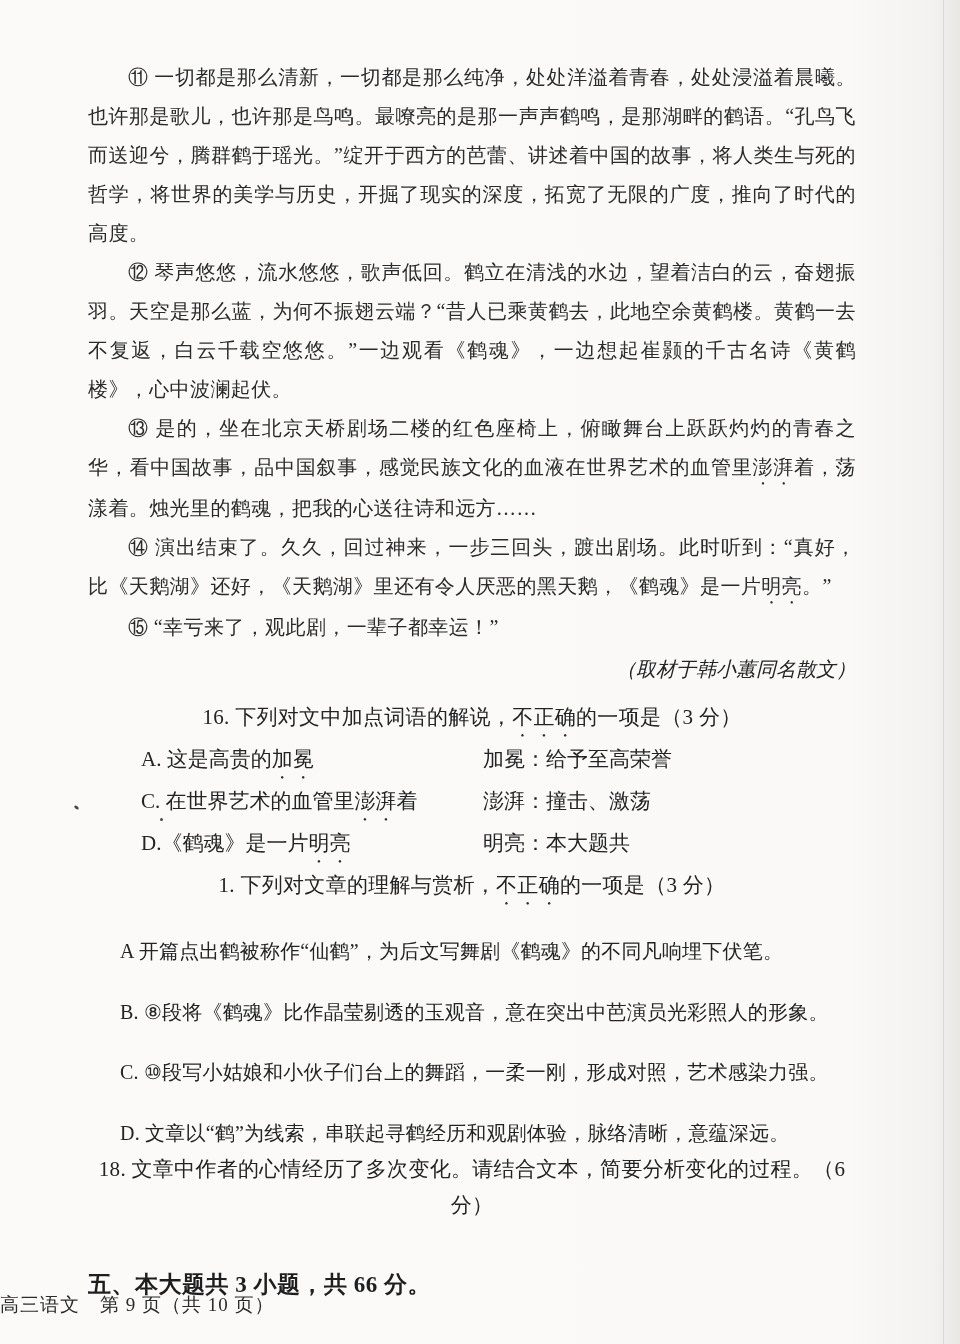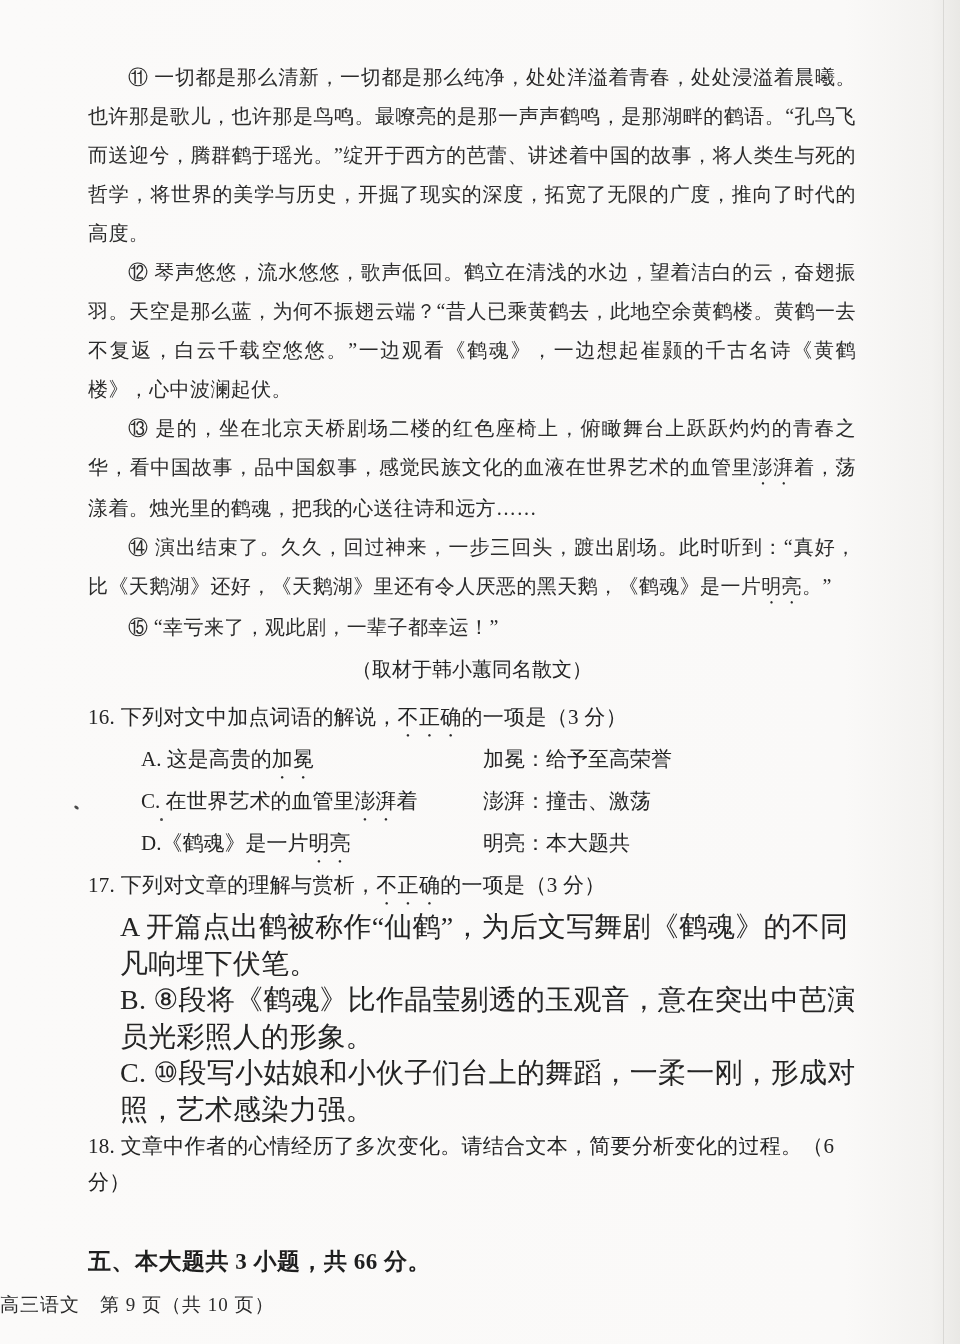--- a/index.html
+++ b/index.html
@@ -28,34 +28,36 @@
     font-size: 20px;
     line-height: 39px;
     letter-spacing: 0.4px;
     text-align: justify;
     text-indent: 2em;
     color: #2b2b2b;
   }
   .attribution {
     font-size: 20px;
     line-height: 40px;
-    text-align: center;
+    text-align: right;
     margin-top: 2px;
+    font-style: italic;
   }
 
   
   .questions { margin-top: 10px; }
   .q-lead, .q-line {
     font-size: 21px;
     line-height: 36px;
     letter-spacing: 0.3px;
+    text-align: center;
   }
   .opt-row { display: flex; padding-left: 32px; font-size: 21px; line-height: 36px; }
   .opt-left { width: 342px; flex-shrink: 0; margin-left: 21px; }
-  .opt-list .q-opt { padding-left: 32px; font-size: 28px; line-height: 36.5px; letter-spacing: 0.2px; }
+  .opt-list .q-opt { padding-left: 32px; font-size: 20px; line-height: 36.5px; letter-spacing: 0.2px; margin-top: 24px; }
 
   
   .emdot {
     -webkit-text-emphasis: filled dot #2b2b2b;
     -webkit-text-emphasis-position: under right;
     text-emphasis: filled dot #2b2b2b;
     text-emphasis-position: under right;
   }
 
   .section-heading {
@@ -107,25 +109,26 @@
           <div class="opt-left"><span>C. 在世界艺术的血管里</span><span class="emdot">澎湃</span><span>着</span></div>
           <div class="opt-gloss">澎湃：撞击、激荡</div>
         </div>
         <div class="opt-row">
           <div class="opt-left"><span>D.《鹤魂》是一片</span><span class="emdot">明亮</span><span></span></div>
           <div class="opt-gloss">明亮：本大题共</div>
         </div>
       </div>
 
       <div>
-        <div class="q-lead"><span>17. 下列对文章的理解与赏析，</span><span class="emdot">不正确</span><span>的一项是（3 分）</span></div>
+        <div class="q-lead"><span>1. 下列对文章的理解与赏析，</span><span class="emdot">不正确</span><span>的一项是（3 分）</span></div>
         <div class="opt-list">
           <div class="q-opt">A  开篇点出鹤被称作“仙鹤”，为后文写舞剧《鹤魂》的不同凡响埋下伏笔。</div>
           <div class="q-opt">B. ⑧段将《鹤魂》比作晶莹剔透的玉观音，意在突出中芭演员光彩照人的形象。</div>
           <div class="q-opt">C. ⑩段写小姑娘和小伙子们台上的舞蹈，一柔一刚，形成对照，艺术感染力强。</div>
+          <div class="q-opt">D. 文章以“鹤”为线索，串联起寻鹤经历和观剧体验，脉络清晰，意蕴深远。</div>
         </div>
       </div>
 
       <div class="q-line">18. 文章中作者的心情经历了多次变化。请结合文本，简要分析变化的过程。（6 分）</div>
 
       <div class="section-heading">五、本大题共 3 小题，共 66 分。</div>
 
     </div>
   </div>
 

